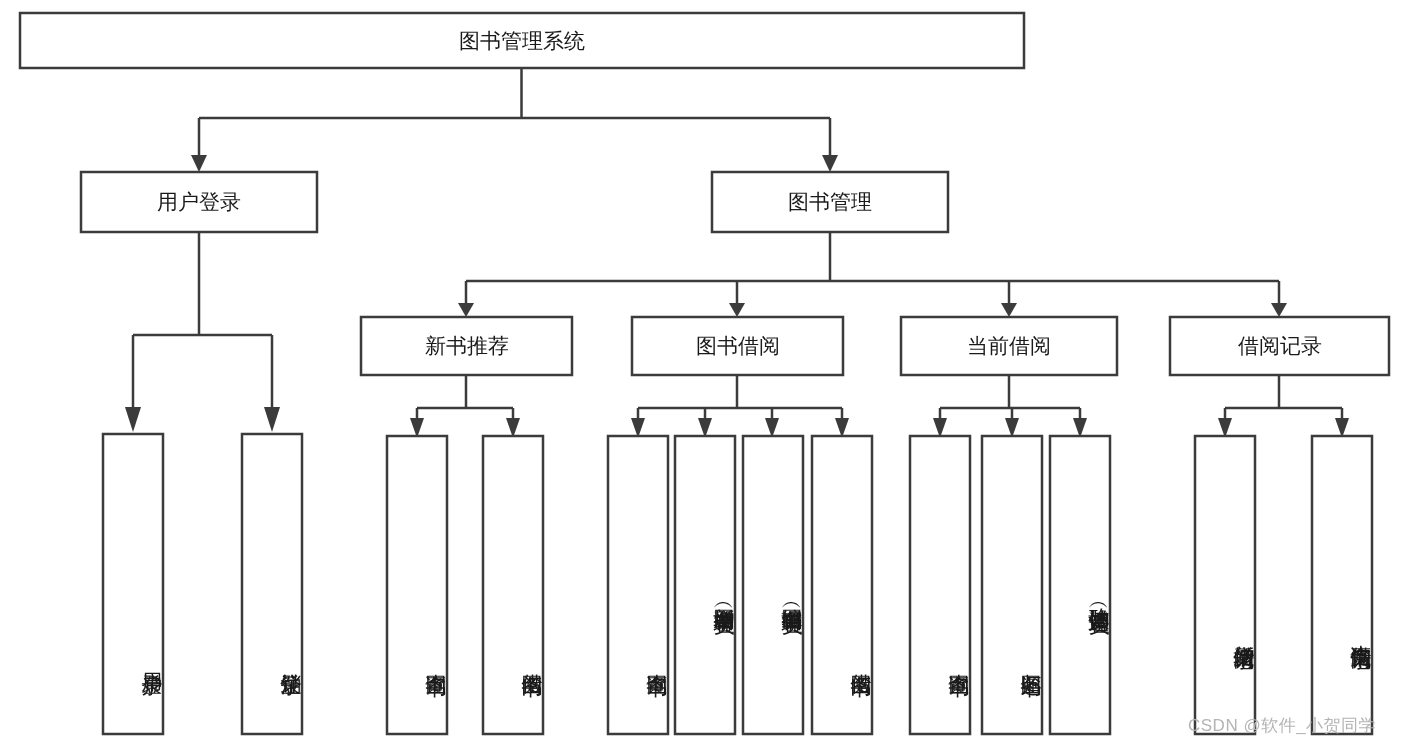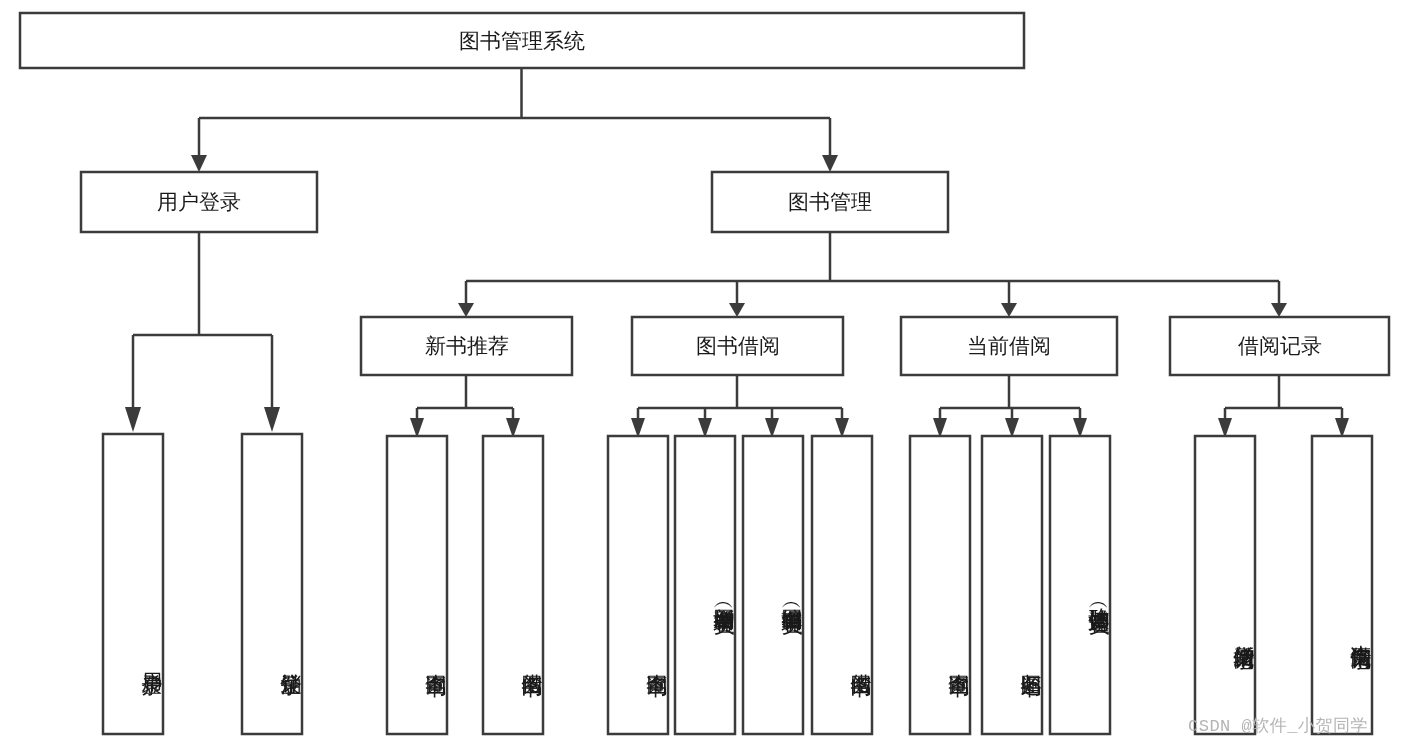--- a/index.html
+++ b/index.html
@@ -60,21 +60,21 @@
     display: flex;
     align-items: flex-start;
     justify-content: center;
     white-space: nowrap;
     pointer-events: none;
   }
   .watermark {
     position: absolute;
     left: 1188px;
     top: 714px;
-    font-family: Liberation Mono, monospace;
+    font-family: Liberation Sans, sans-serif;
     font-size: 17px;
     color: #b4b4b4;
     white-space: nowrap;
     letter-spacing: 0.5px;
   }
 </style>
 </head>
 <body>
 
 <div id="diagram-root">

